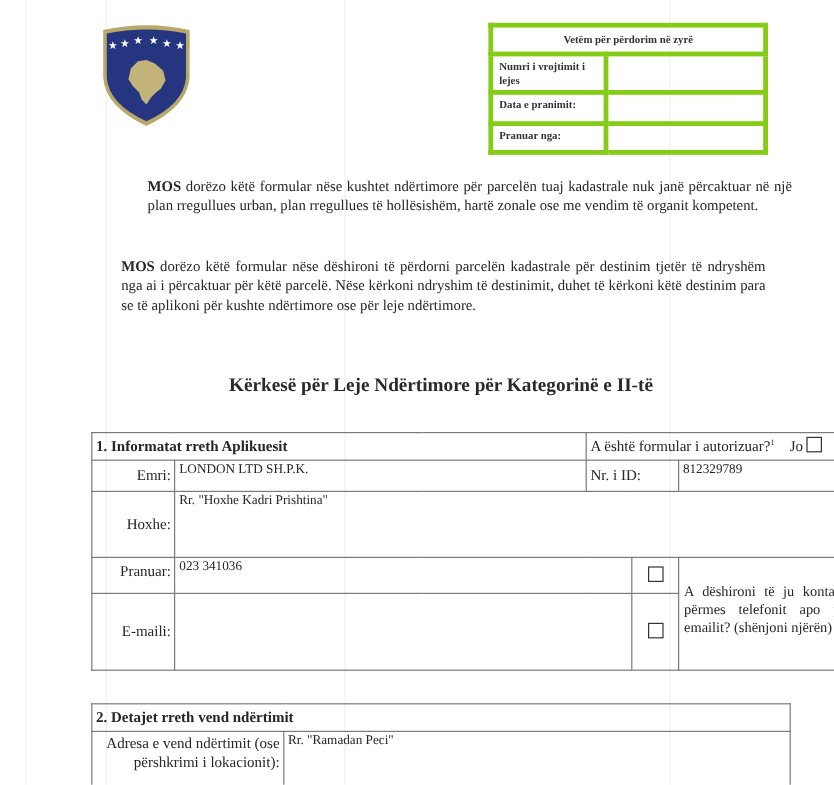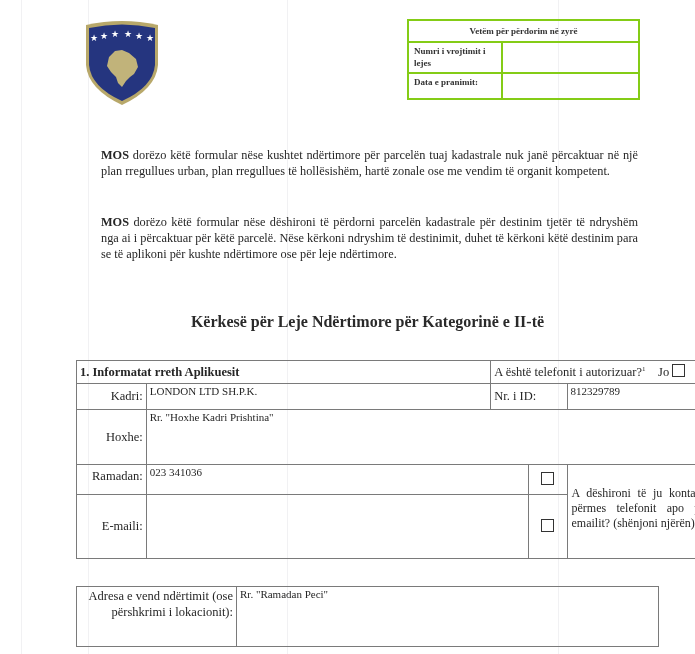--- a/index.html
+++ b/index.html
@@ -14,32 +14,32 @@
 
   
   #logo { left: 82px; top: 17px; width: 80px; height: 90px; }
 
   
   table { border-collapse: collapse; }
   #office {
     left: 407px; top: 19px; width: 233px;
     font-family: "Liberation Serif", serif; font-size: 9px; font-weight: bold; color: #333;
   }
-  #office td { border: 2px solid #84cc16; padding: 2px 5px; vertical-align: top; line-height: 12px; font-family: Liberation Serif, serif; }
+  #office td { border: 4px solid #84cc16; padding: 2px 5px; vertical-align: top; line-height: 12px; font-family: Liberation Serif, serif; }
   #office .hdr { text-align: center; height: 16px; vertical-align: middle; }
   #office .lbl { width: 82px; }
   #office .r1 { height: 31px; }
   #office .r2 { height: 26px; margin-top: 28px; }
   #office .r3 { height: 24px; }
 
   .para {
     left: 101px; width: 537px; font-size: 12.3px; line-height: 16px; text-align: justify; color: #262626;
   }
   .para b { font-weight: bold; }
-  #para1 { top: 147px; }
+  #para1 { top: 147px; margin-left: 22px; }
   #para2 { top: 214px; }
 
   #form-title {
     left: 0; width: 735px; top: 313px; text-align: center;
     font-size: 16px; font-weight: bold; color: #2a2a2a;
   }
 
   
   .frm { font-size: 12.5px; color: #262626; }
   .frm td { border: 1px solid #7a7a7a; padding: 1px 3px; vertical-align: top; }
@@ -85,20 +85,24 @@
         <td colspan="2" class="hdr">Vetëm për përdorim në zyrë</td>
       </tr>
   <tr class="r1">
     <td class="lbl">Numri i vrojtimit i lejes</td>
     <td></td>
   </tr>
   <tr class="r2">
     <td class="lbl">Data e pranimit:</td>
     <td></td>
   </tr>
+  <tr class="r3">
+    <td class="lbl">Pranuar nga:</td>
+    <td></td>
+  </tr>
 </tbody>
   </table>
 
 <div id="para1" class="abs para"><b>MOS</b><span> dorëzo këtë formular nëse kushtet ndërtimore për parcelën tuaj kadastrale nuk janë përcaktuar në një plan rregullues urban, plan rregullues të hollësishëm, hartë zonale ose me vendim të organit kompetent.</span></div>
 <div id="para2" class="abs para"><b>MOS</b><span> dorëzo këtë formular nëse dëshironi të përdorni parcelën kadastrale për destinim tjetër të ndryshëm nga ai i përcaktuar për këtë parcelë. Nëse kërkoni ndryshim të destinimit, duhet të kërkoni këtë destinim para se të aplikoni për kushte ndërtimore ose për leje ndërtimore.</span></div>
 
 <div id="form-title" class="abs">Kërkesë për Leje Ndërtimore për Kategorinë e II-të</div>
 
 <table id="t1" class="abs frm">
   <colgroup>
@@ -106,55 +110,58 @@
       <col style="width:211px">
       <col style="width:140px">
       <col style="width:30px">
       <col style="width:23px">
       <col style="width:109px">
   </colgroup>
   <tbody>
       <tr style="height:23px">
     <td colspan="3" class="sect vmid">1. Informatat rreth Aplikuesit</td>
     <td colspan="3" class="vmid auth" style="border-left:1px solid #7a7a7a">
-      <span>A është telefonit i autorizuar?</span><sup>1</sup>
+      <span>A është formular i autorizuar?</span><sup>1</sup>
       &nbsp;&nbsp;
       <span>Jo</span><span class="cb"></span>
       &nbsp;&nbsp;&nbsp;
       <span>Po</span><span class="cb"></span>
     </td>
   </tr>
   <tr style="height:26px">
-    <td class="lblc vmid">Kadri:</td>
+    <td class="lblc vmid">Emri:</td>
     <td colspan="2" class="val">LONDON LTD SH.P.K.</td>
     <td colspan="2" class="vmid" style="white-space:nowrap">Nr. i ID:</td>
     <td class="val">812329789</td>
   </tr>
   <tr style="height:55px">
     <td class="lblc vmid">Hoxhe:</td>
     <td colspan="5" class="val">Rr. "Hoxhe Kadri Prishtina"</td>
   </tr>
   <tr style="height:30px">
-    <td class="lblc" style="padding-top:4px">Ramadan:</td>
+    <td class="lblc" style="padding-top:4px">Pranuar:</td>
     <td colspan="3" class="val">023 341036</td>
     <td class="cbcell"><span class="cb" style="margin:0"></span></td>
     <td rowspan="2" class="q">A dëshironi të ju kontaktojmë përmes telefonit apo përmes emailit? (shënjoni njërën)</td>
   </tr>
   <tr style="height:64px">
     <td class="lblc vmid">E-maili:</td>
     <td colspan="3" class="val"></td>
     <td class="cbcell"><span class="cb" style="margin:0"></span></td>
   </tr>
 </tbody>
   </table>
 
 <table id="t2" class="abs frm">
   <colgroup>
       <col style="width:160px">
       <col>
     </colgroup>
   <tbody>
+      <tr style="height:23px">
+    <td colspan="2" class="sect vmid">2. Detajet rreth vend ndërtimit</td>
+  </tr>
   <tr style="height:60px">
     <td style="text-align:right; line-height:16px">Adresa e vend ndërtimit (ose përshkrimi i lokacionit):</td>
     <td class="val">Rr. "Ramadan Peci"</td>
   </tr>
 </tbody>
   </table>
 
 </body></html>

